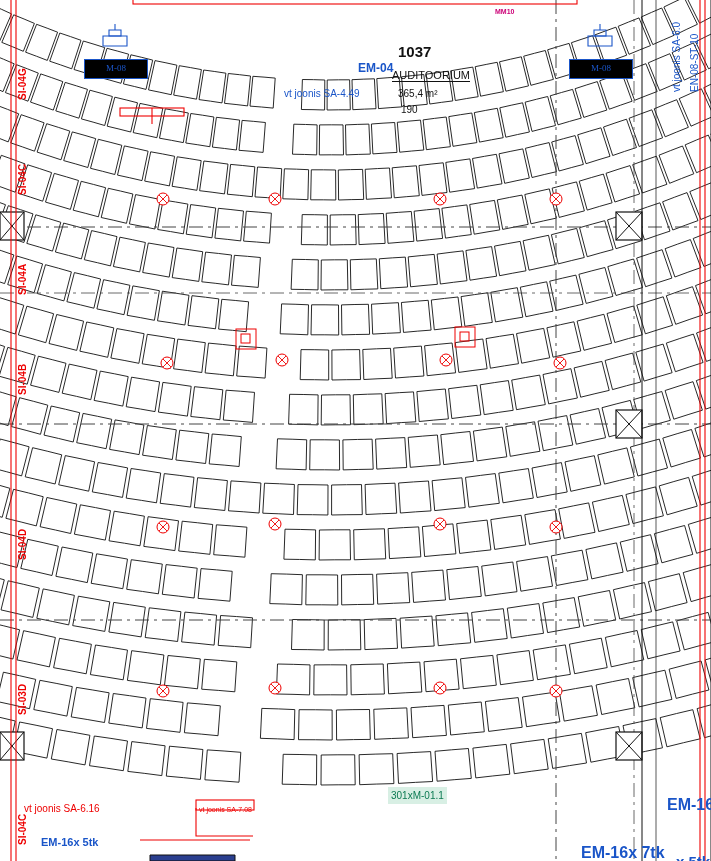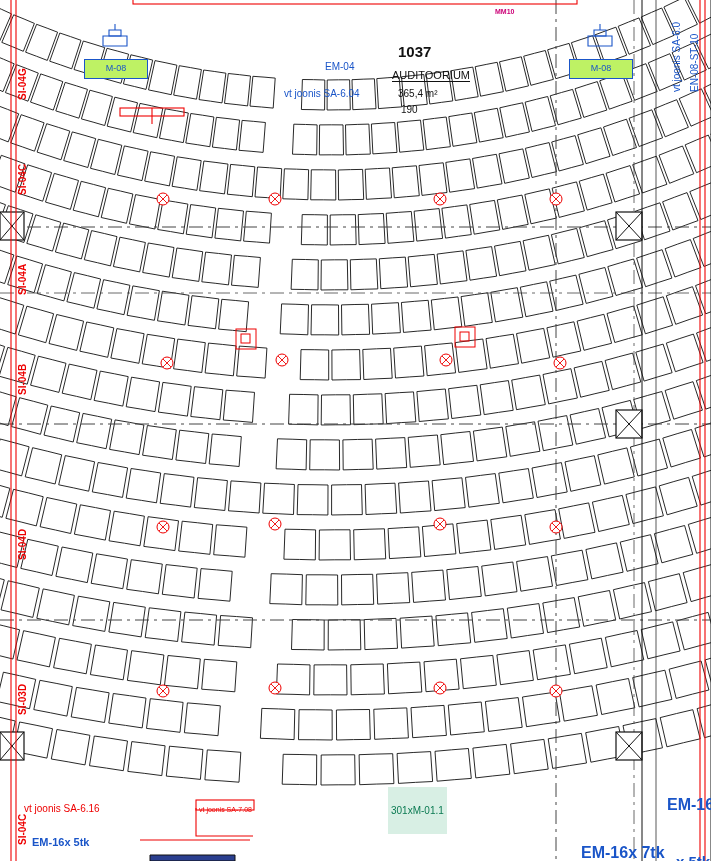--- a/index.html
+++ b/index.html
@@ -8,24 +8,24 @@
   #sheet{position:absolute;left:0;top:0;width:711px;height:735px;}
   svg.layer{position:absolute;left:0;top:0;width:711px;height:861px;}
   .lbl{position:absolute;white-space:nowrap;line-height:1;}
   .red{color:#ee0000;}
   .blue{color:#1a55c8;}
   .blk{color:#111111;}
   .mag{color:#cc0077;}
   .b{font-weight:bold;}
   .rot90{transform:rotate(-90deg);transform-origin:0 0;}
   .ul{border-bottom:1px solid currentColor;}
-  .boxlbl{position:absolute;border:1px solid #1a55c8;background:#bef264;
-          color:#1a55c8;font-size:9px;text-align:center;line-height:16px;}
+  .boxlbl{position:absolute;border:1px solid #1a55c8;background:#000000;
+          color:#1a55c8;font-size:9px;text-align:center;line-height:16px;font-family:Liberation Serif, serif;}
   .roomtag{position:absolute;background:#d8efe4;color:#0b7a52;font-size:10px;
-           padding:18px 3px;}
+           padding:3px 3px;}
 </style>
 </head>
 <body>
 
 <div id="sheet">
 
   <svg class="layer" viewBox="0 0 711 861">
     <defs>
       
     </defs>
@@ -998,34 +998,34 @@
       <path d="M588,36 L612,36 L612,46 L588,46 Z"></path>
       <path d="M594,30 L606,30 L606,36 L594,36 Z"></path>
       <path d="M600,24 L600,30"></path>
     </g>
   </svg>
 
   <div class="lbl blk b" style="left:398px;top:44px;font-size:15px;">1037</div>
   <div class="lbl blk ul" style="left:392px;top:70px;font-size:11px;">AUDITOORIUM</div>
   <div class="lbl blk" style="left:398px;top:89px;font-size:10px;">365,4 m²</div>
   <div class="lbl blk" style="left:401px;top:105px;font-size:10px;">190</div>
-  <div class="lbl blue" style="left:284px;top:89px;font-size:10px;">vt joonis SA-6.04</div>
+  <div class="lbl blue" style="left:284px;top:89px;font-size:10px;">vt joonis SA-4.49</div>
 
   <div class="lbl mag b" style="left:495px;top:8px;font-size:7px;">MM10</div>
 
-  <div class="lbl blue" style="left:325px;top:62px;font-size:10px;">EM-04</div>
+  <div class="lbl blue" style="left:358px;top:62px;font-size:12px;font-weight:bold;">EM-04</div>
 
   <div class="boxlbl" style="left:84px;top:59px;width:62px;height:18px;">M-08</div>
   <div class="boxlbl" style="left:569px;top:59px;width:62px;height:18px;">M-08</div>
 
   <div class="roomtag" style="left:388px;top:787px;">301xM-01.1</div>
 
   <div class="lbl red" style="left:24px;top:804px;font-size:10px;text-align:right;">vt joonis SA-6.16</div>
   <div class="lbl red" style="left:199px;top:806px;font-size:7px;">vt joonis SA-7.08</div>
-  <div class="lbl blue b" style="left:32px;top:837px;font-size:11px;">EM-16x 5tk</div>
+  <div class="lbl blue b" style="left:41px;top:837px;font-size:11px;">EM-16x 5tk</div>
   <div class="lbl blue b" style="left:667px;top:797px;font-size:16px;">EM-16</div>
   <div class="lbl blue b" style="left:676px;top:854px;font-size:15px;">x 5tk</div>
   <div class="lbl blue b" style="left:581px;top:845px;font-size:16px;">EM-16x 7tk</div>
 
   <div class="lbl blue rot90" style="left:672px;top:92px;font-size:10px;">vt joonis SA-6.0</div>
   <div class="lbl blue rot90" style="left:690px;top:92px;font-size:10px;">EN-08-ST-10</div>
 
   <div id="grid-labels">
       <div class="lbl red rot90 b" style="left: 18px; top: 100px; font-size: 10px;">SI-04G</div>
       <div class="lbl red rot90 b" style="left: 18px; top: 195px; font-size: 10px;">SI-04C</div>

